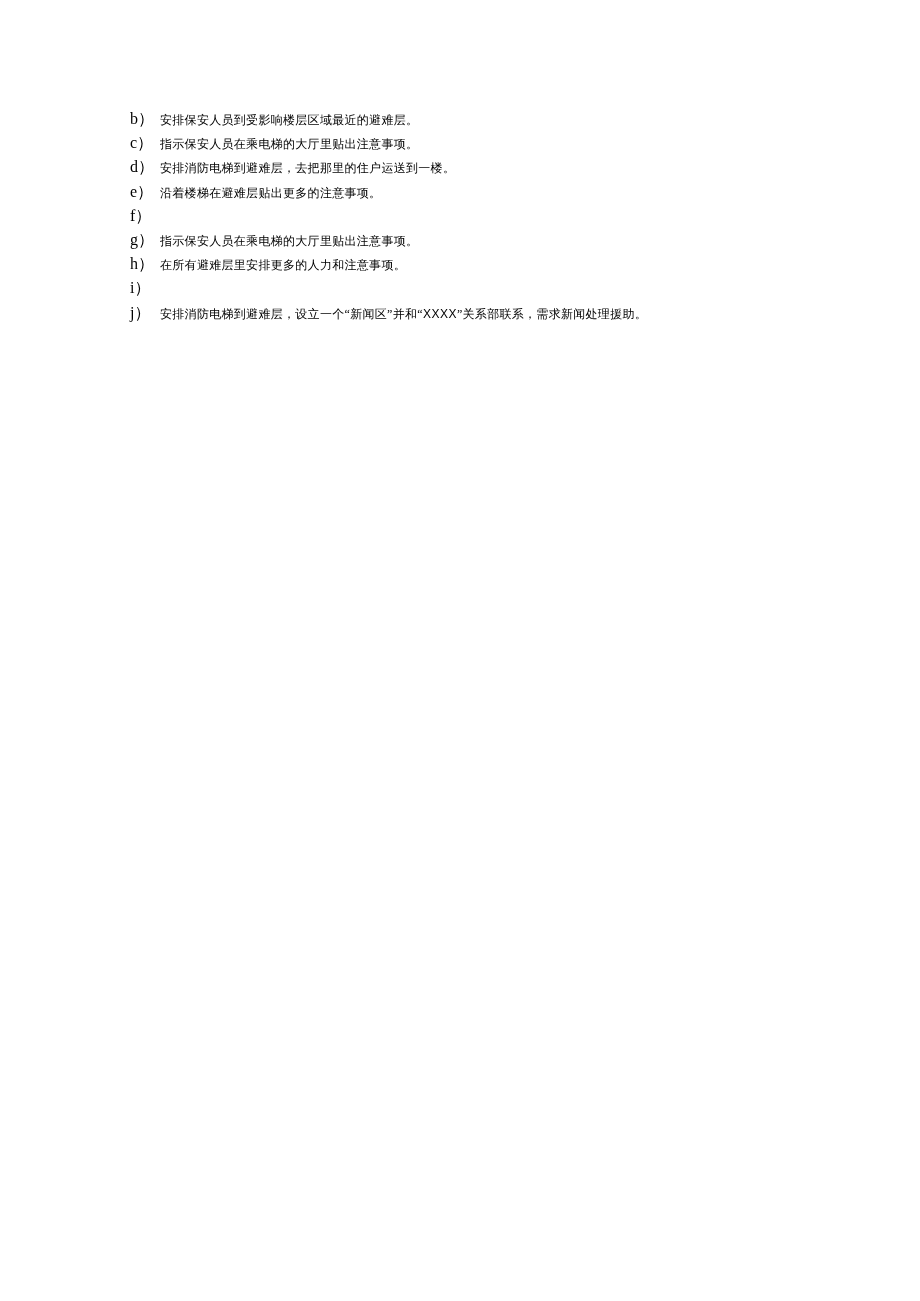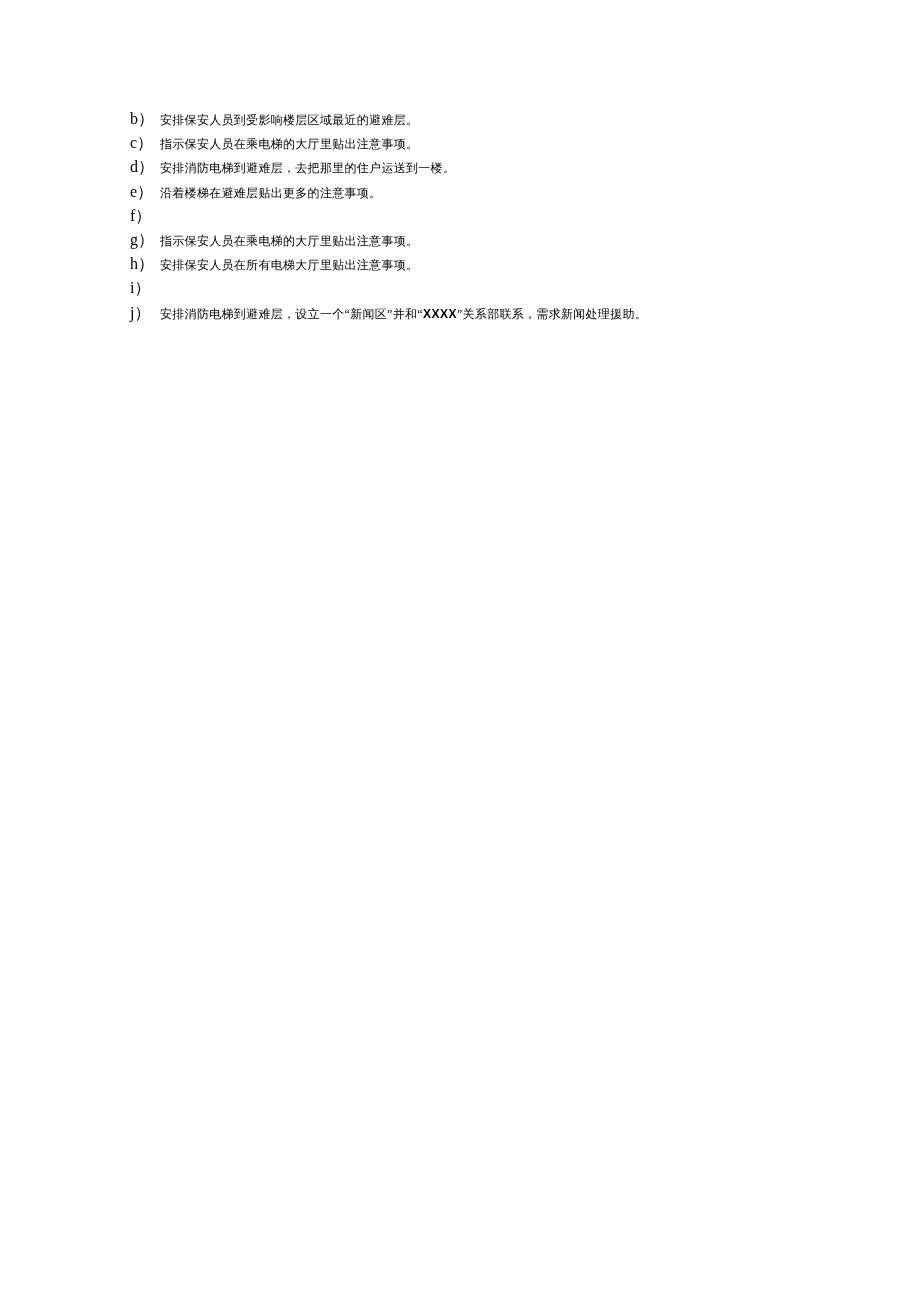--- a/index.html
+++ b/index.html
@@ -38,21 +38,21 @@
   .marker .paren {
     font-family: "SimSun", "宋体", serif;
   }
   .text {
     font-family: "SimSun", "宋体", serif;
     font-size: 12px;
     letter-spacing: 0.3px;
   }
   .bold {
     font-family: Arial, "SimSun", sans-serif;
-    font-weight: bold;
+    font-weight: normal;
     letter-spacing: 0.5px;
   }
 </style>
 </head>
 <body>
 
 <div class="page">
   <ol class="list">
 
     <li class="item">
@@ -79,21 +79,21 @@
       <span class="marker"><span class="letter">f</span><span class="paren">）</span></span>
     </li>
 
     <li class="item">
       <span class="marker"><span class="letter">g</span><span class="paren">）</span></span>
       <span class="text">指示保安人员在乘电梯的大厅里贴出注意事项。</span>
     </li>
 
     <li class="item">
       <span class="marker"><span class="letter">h</span><span class="paren">）</span></span>
-      <span class="text">安排保安人员在所有电梯大厅里贴出注意事项。</span>
+      <span class="text">在所有避难层里安排更多的人力和注意事项。</span>
     </li>
 
     <li class="item">
       <span class="marker"><span class="letter">i</span><span class="paren">）</span></span>
     </li>
 
     <li class="item">
       <span class="marker"><span class="letter">j</span><span class="paren">）</span></span>
       <span class="text"><span>安排消防电梯到避难层，设立一个“新闻区”并和“</span><span class="bold">XXXX</span><span>”关系部联系，需求新闻处理援助。</span></span>
     </li>

